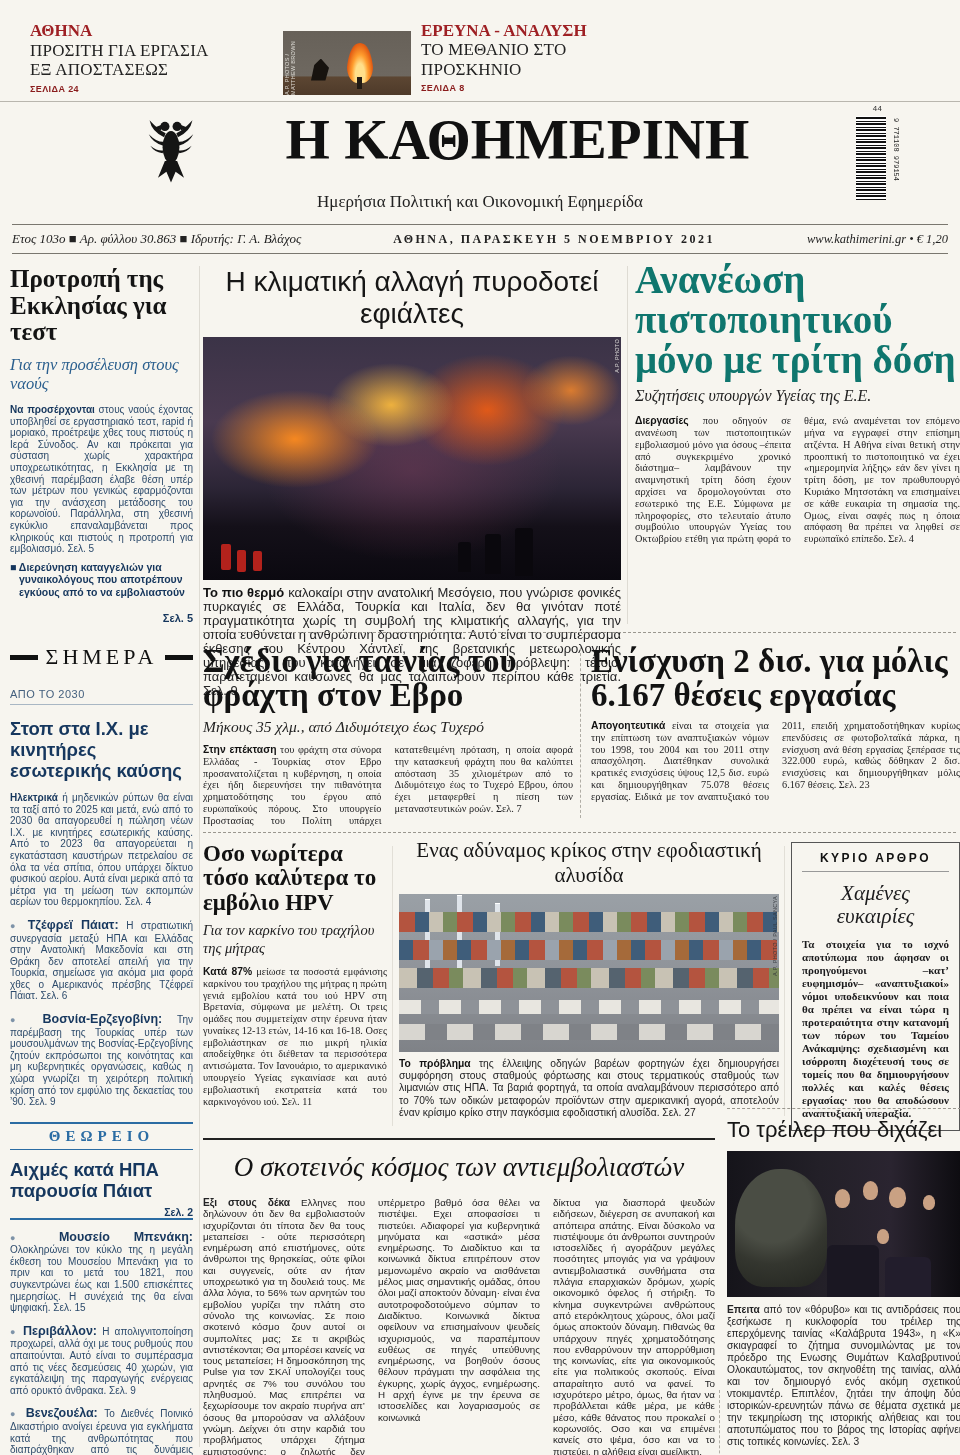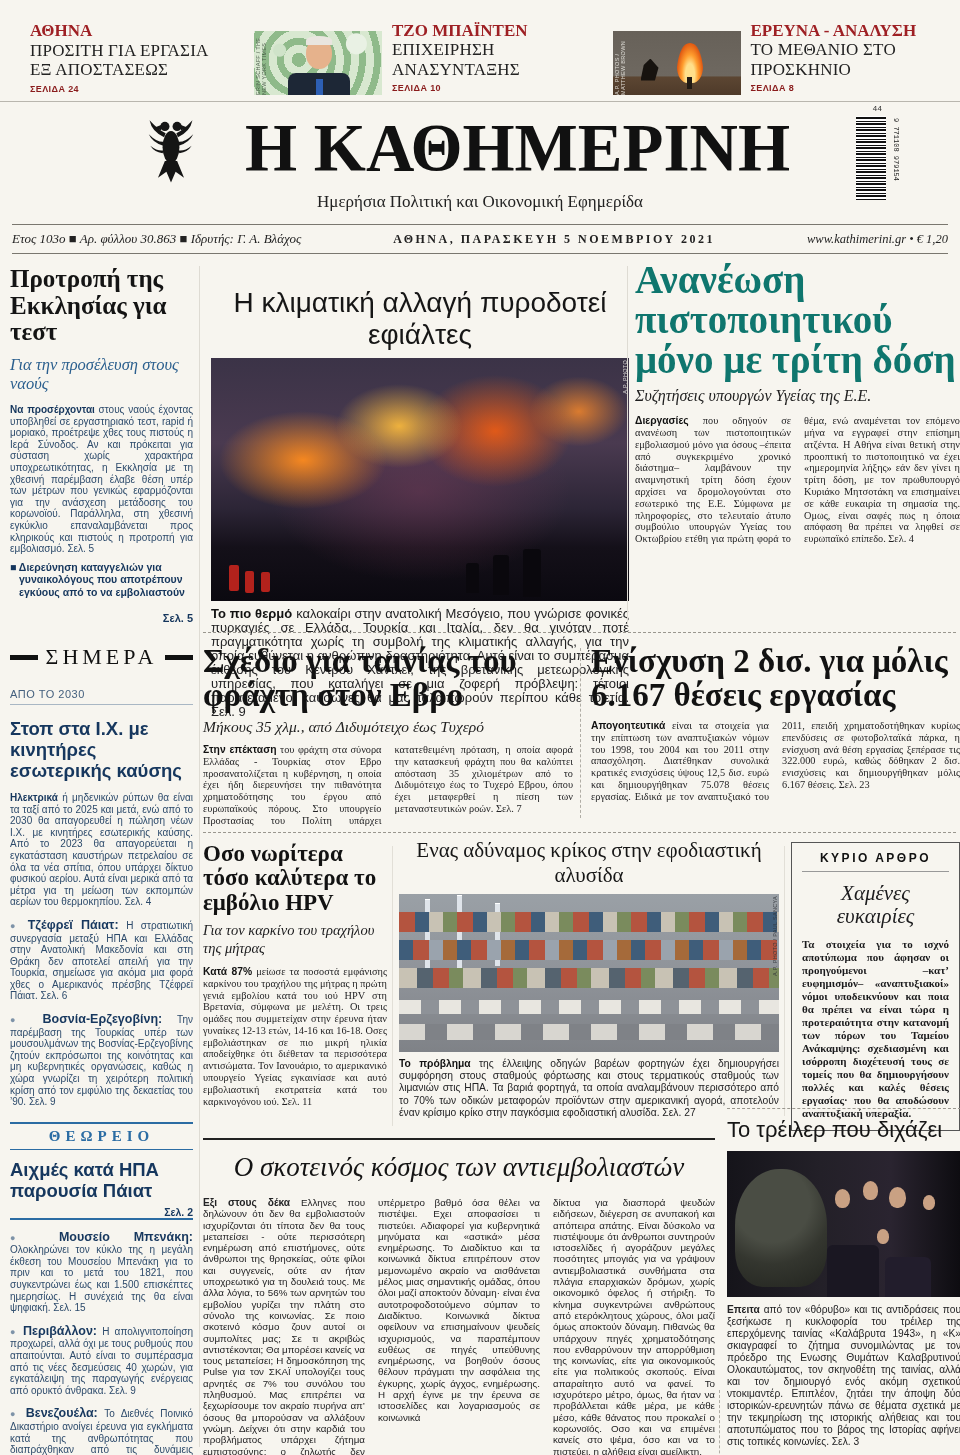--- a/index.html
+++ b/index.html
@@ -28,21 +28,21 @@
   .ph-methane{background:linear-gradient(180deg,#676159 0%,#6e6860 70%,#5c4632 72%,#4e3a29 100%);}
   .pump-a{position:absolute;left:28px;bottom:14px;width:18px;height:22px;background:#17130f;clip-path:polygon(0 100%,18% 30%,55% 0,100% 42%,80% 100%);}
   .flame{position:absolute;right:38px;bottom:12px;width:26px;height:40px;
          background:radial-gradient(ellipse at 50% 80%, #ffdf8a 0 25%, #ff9d2e 45%, #e25b12 70%, transparent 75%);
          border-radius:50% 50% 40% 40%;}
   .flame:after{content:"";position:absolute;bottom:-6px;left:10px;width:5px;height:12px;background:#201a14;}
   
   .masthead{position:absolute;top:102px;left:0;right:0;height:118px;}
   .eagle{position:absolute;left:148px;top:8px;}
   .mast-title{position:absolute;left:195px;right:120px;top:0;text-align:center;
-              font-size:67px;font-weight:bold;letter-spacing:0px;color:#111;line-height:1.35;white-space:nowrap;}
+              font-size:57px;font-weight:bold;letter-spacing:0px;color:#111;line-height:1.35;white-space:nowrap;}
   .mast-sub{position:absolute;left:0;right:0;top:90px;text-align:center;font-size:17px;color:#222;}
   .barcode{position:absolute;right:74px;top:14px;width:30px;height:84px;background:
       repeating-linear-gradient(0deg,#111 0 1px,#fff 1px 3px,#111 3px 5px,#fff 5px 6px);}
   .barcode-num{position:absolute;right:60px;top:16px;writing-mode:vertical-rl;font-family:"Liberation Mono",monospace;
                font-size:7px;color:#222;}
   .barcode-top{position:absolute;right:78px;top:2px;font-family:"Liberation Mono",monospace;font-size:8px;color:#333;}
   
   .dateband{position:absolute;top:224px;left:12px;right:12px;height:30px;border-top:1px solid #7a776f;
             border-bottom:1px solid #7a776f;display:flex;align-items:center;justify-content:space-between;}
   .dateband .dl{font-style:italic;font-size:13px;color:#222;}
@@ -79,21 +79,21 @@
   .theoreio .pg{font-family:"Liberation Sans",sans-serif;font-weight:bold;font-size:10.5px;color:#16375e;
                 text-align:right;margin:4px 0 6px;}
   .theoreio-bot{border-bottom:2px solid #2b6ca3;}
   
   .main{position:absolute;left:203px;top:266px;right:4px;bottom:0;}
   .lead{font-family:"Liberation Sans",sans-serif;font-weight:bold;color:#111;}
   .mbody{font-size:10.3px;line-height:11.8px;text-align:justify;color:#242426;}
   .cols2{column-count:2;column-gap:13px;}
   .art-sub{font-style:italic;font-size:16px;color:#1e1e1e;}
   
-  .climate{position:absolute;left:8px;top:0;width:418px;margin-top:21px;}
+  .climate{position:absolute;left:0;top:0;width:418px;}
   .climate-h{font-family:"Liberation Sans",sans-serif;font-size:28px;font-weight:500;text-align:center;color:#161616;}
   .climate-photo{position:relative;width:418px;height:243px;margin-top:7px;background:
      radial-gradient(ellipse 120px 70px at 22% 42%, rgba(255,140,30,.95), transparent 70%),
      radial-gradient(ellipse 90px 60px at 45% 28%, rgba(255,190,60,.9), transparent 70%),
      radial-gradient(ellipse 110px 80px at 68% 30%, rgba(250,95,15,.85), transparent 70%),
      radial-gradient(ellipse 70px 50px at 88% 22%, rgba(255,140,40,.8), transparent 70%),
      radial-gradient(ellipse 200px 120px at 50% 55%, rgba(120,60,90,.5), transparent 75%),
      linear-gradient(180deg,#3b3347 0%,#4a3a50 35%,#2c2536 62%,#141019 78%,#0b0910 100%);}
   .climate-photo .fig{position:absolute;background:#0a080d;border-radius:3px 3px 0 0;}
   .ext{position:absolute;background:#b3221c;border-radius:2px;}
@@ -167,34 +167,20 @@
 
   <div class="teasers" data-name="teaser-bar">
     <div class="teaser" data-name="teaser-athens" style="width:195px;">
       <div>
         <div class="kick" data-name="teaser-kicker">ΑΘΗΝΑ</div>
         <div class="tt" data-name="teaser-title">ΠΡΟΣΙΤΗ ΓΙΑ ΕΡΓΑΣΙΑ ΕΞ ΑΠΟΣΤΑΣΕΩΣ</div>
         <div class="pg" data-name="teaser-page-ref">ΣΕΛΙΔΑ 24</div>
       </div>
     </div>
     <div class="tz-div" data-name="teaser-divider"></div>
-    <div class="teaser" data-name="teaser-biden" style="flex:1;">
-      <div class="tz-photo ph-biden" data-name="biden-photo">
-        <div class="biden-suit" data-name="biden-suit-shape"></div>
-        <div class="biden-face" data-name="biden-face-shape"></div>
-        <div class="biden-hair" data-name="biden-hair-shape"></div>
-        <div class="biden-tie" data-name="biden-tie-shape"></div>
-        <div class="credit-v" style="color:#3a4a3a;" data-name="photo-credit">ERIN SCHAFF / THE NEW YORK TIMES</div>
-      </div>
-      <div>
-        <div class="kick" data-name="teaser-kicker">ΤΖΟ ΜΠΑΪΝΤΕΝ</div>
-        <div class="tt" data-name="teaser-title" style="max-width:130px;">ΕΠΙΧΕΙΡΗΣΗ ΑΝΑΣΥΝΤΑΞΗΣ</div>
-        <div class="pg" data-name="teaser-page-ref">ΣΕΛΙΔΑ 10</div>
-      </div>
-    </div>
     <div class="tz-div" data-name="teaser-divider"></div>
     <div class="teaser" data-name="teaser-methane" style="flex:1;">
       <div class="tz-photo ph-methane" data-name="methane-photo">
         <div class="pump-a" data-name="oil-pump-silhouette"></div>
         <div class="flame" data-name="gas-flare-shape"></div>
         <div class="credit-v" data-name="photo-credit">A.P. PHOTOS / MATTHEW BROWN</div>
       </div>
       <div>
         <div class="kick" data-name="teaser-kicker">ΕΡΕΥΝΑ - ΑΝΑΛΥΣΗ</div>
         <div class="tt" data-name="teaser-title" style="max-width:150px;">ΤΟ ΜΕΘΑΝΙΟ ΣΤΟ ΠΡΟΣΚΗΝΙΟ</div>

